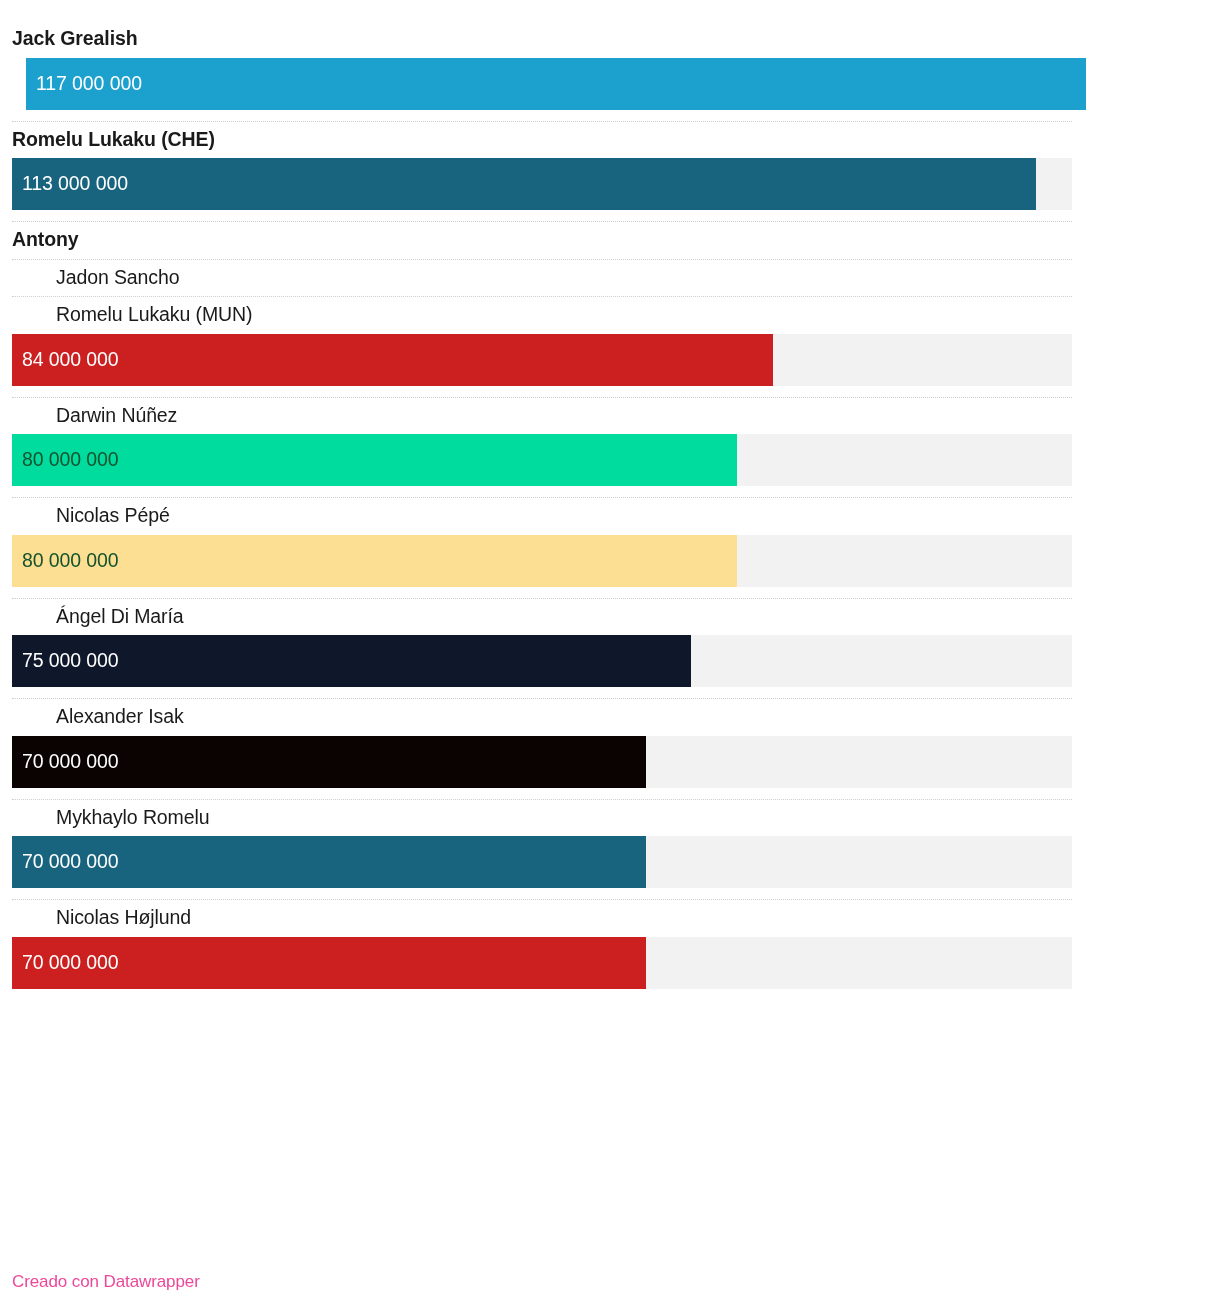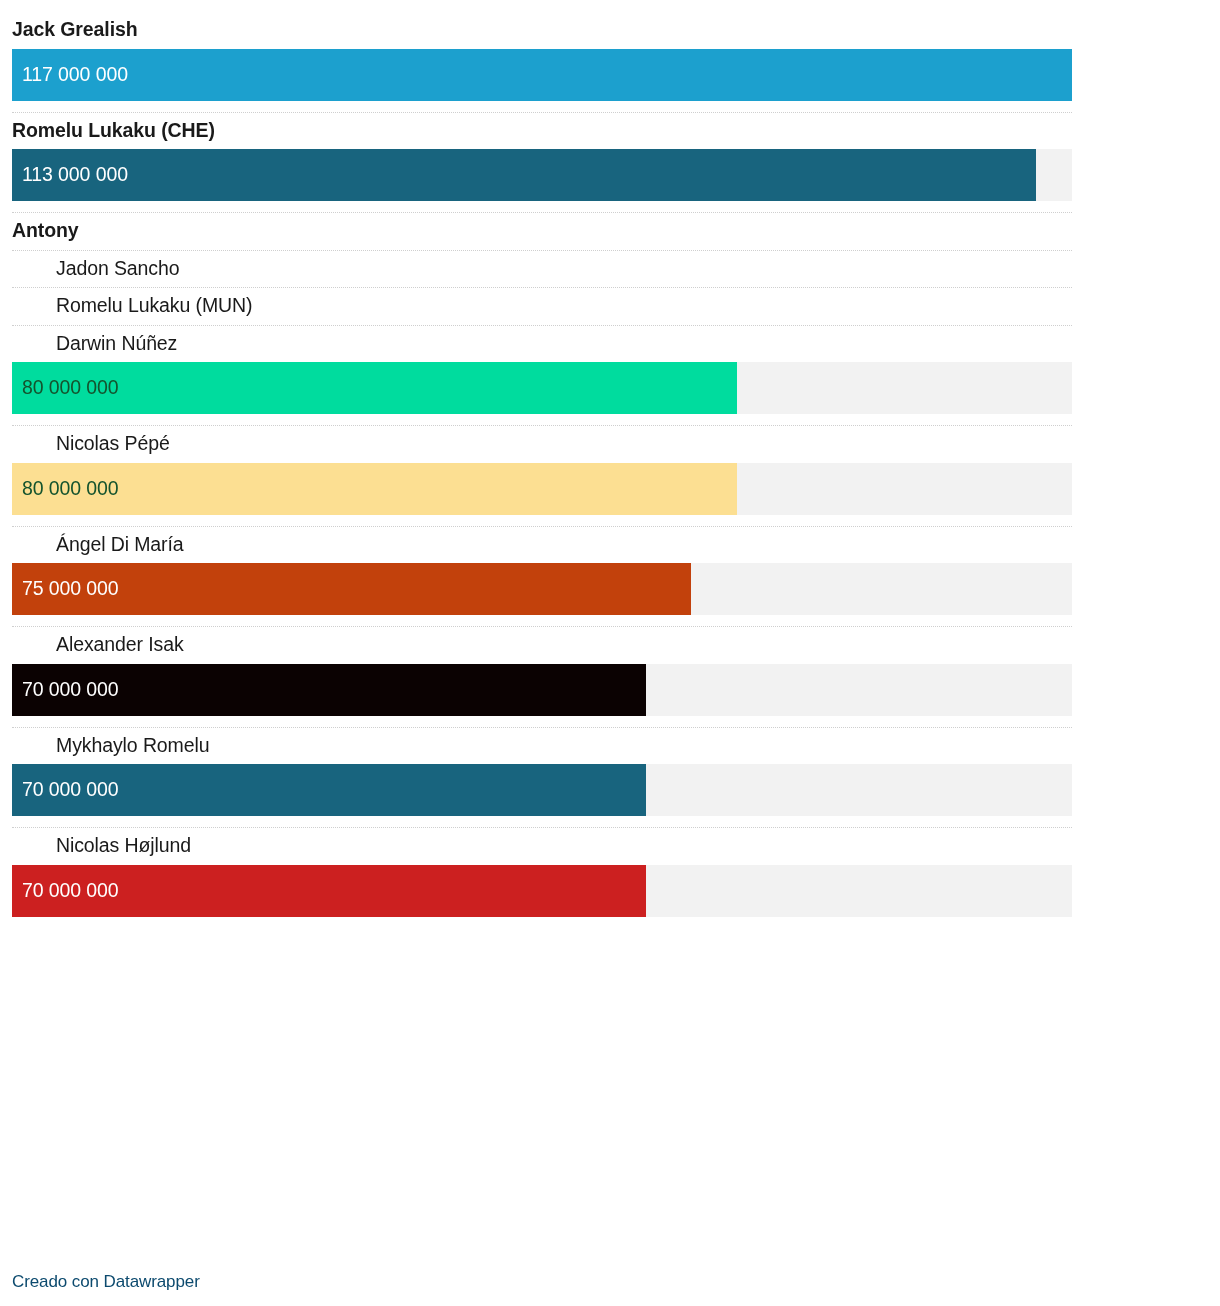--- a/index.html
+++ b/index.html
@@ -14,21 +14,21 @@
     font-family: "Liberation Sans", sans-serif;
     -webkit-font-smoothing: antialiased;
     overflow: hidden;
   }
 
   #chart-root {
     position: relative;
     width: 1084px;
     height: 1306px;
     box-sizing: border-box;
-    padding: 4px 12px;
+    padding: 13px 12px;
   }
 
   .bars-area {
     position: relative;
     padding-top: 8px;
   }
 
   .bar-row {
     position: relative;
     box-sizing: border-box;
@@ -57,20 +57,21 @@
 
   .bar-track {
     position: relative;
     width: 100%;
     height: 52px;
     background: #f2f2f2;
     margin-bottom: 11px;
   }
   .bar-row.full .bar-track {
     background: transparent;
+    margin-left: 14px;
   }
 
   .bar-fill {
     position: absolute;
     left: 0;
     top: 0;
     height: 52px;
     display: flex;
     align-items: center;
   }
@@ -83,21 +84,21 @@
     letter-spacing: -0.1px;
   }
   .bar-value.light { color: #ffffff; }
   .bar-value.dark  { color: #14532d; }
 
   .footer {
     position: absolute;
     left: 12px;
     bottom: 14px;
     font-size: 17px;
-    color: #0c4a6e;
+    color: #ec4899;
     letter-spacing: -0.1px;
   }
 </style>
 </head>
 <body>
 
 <div id="chart-root">
 
   <div class="bars-area" id="bars-area">
       <div class="bar-row full">
@@ -117,41 +118,46 @@
         </div>
       </div>
       <div class="bar-row">
         <div class="bar-label bold">Antony</div>
       </div>
       <div class="bar-row">
         <div class="bar-label normal">Jadon Sancho</div>
       </div>
       <div class="bar-row">
         <div class="bar-label normal">Romelu Lukaku (MUN)</div>
+        <div class="bar-track" style="background: rgb(242, 242, 242);">
+          <div class="bar-fill" style="width: 71.8%; background: rgb(204, 32, 32);">
+            <span class="bar-value light">84 000 000</span>
+          </div>
+        </div>
       </div>
       <div class="bar-row">
         <div class="bar-label normal">Darwin Núñez</div>
         <div class="bar-track" style="background: rgb(242, 242, 242);">
           <div class="bar-fill" style="width: 68.4%; background: rgb(0, 220, 158);">
             <span class="bar-value dark">80 000 000</span>
           </div>
         </div>
       </div>
       <div class="bar-row">
         <div class="bar-label normal">Nicolas Pépé</div>
         <div class="bar-track" style="background: rgb(242, 242, 242);">
           <div class="bar-fill" style="width: 68.4%; background: rgb(252, 223, 146);">
             <span class="bar-value dark">80 000 000</span>
           </div>
         </div>
       </div>
       <div class="bar-row">
         <div class="bar-label normal">Ángel Di María</div>
         <div class="bar-track" style="background: rgb(242, 242, 242);">
-          <div class="bar-fill" style="width: 64.1%; background: #c2410c;">
+          <div class="bar-fill" style="width: 64.1%; background: #0f172a;">
             <span class="bar-value light">75 000 000</span>
           </div>
         </div>
       </div>
       <div class="bar-row">
         <div class="bar-label normal">Alexander Isak</div>
         <div class="bar-track" style="background: rgb(242, 242, 242);">
           <div class="bar-fill" style="width: 59.8%; background: rgb(11, 2, 2);">
             <span class="bar-value light">70 000 000</span>
           </div>

